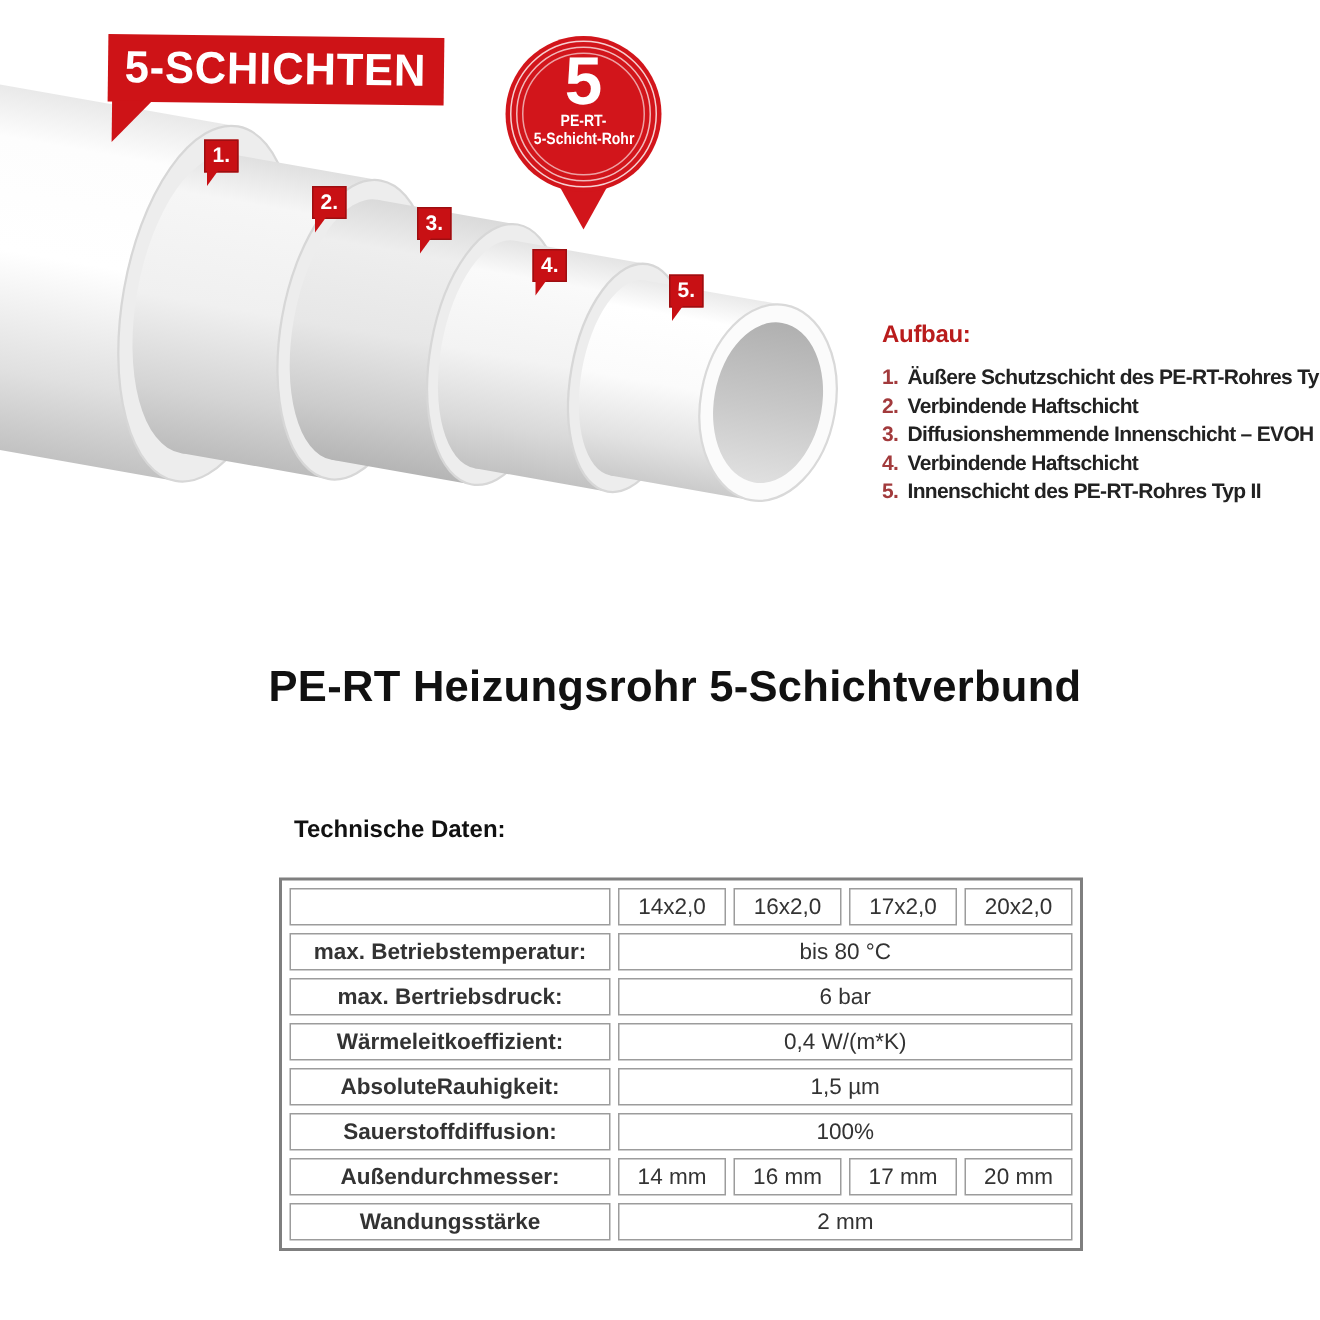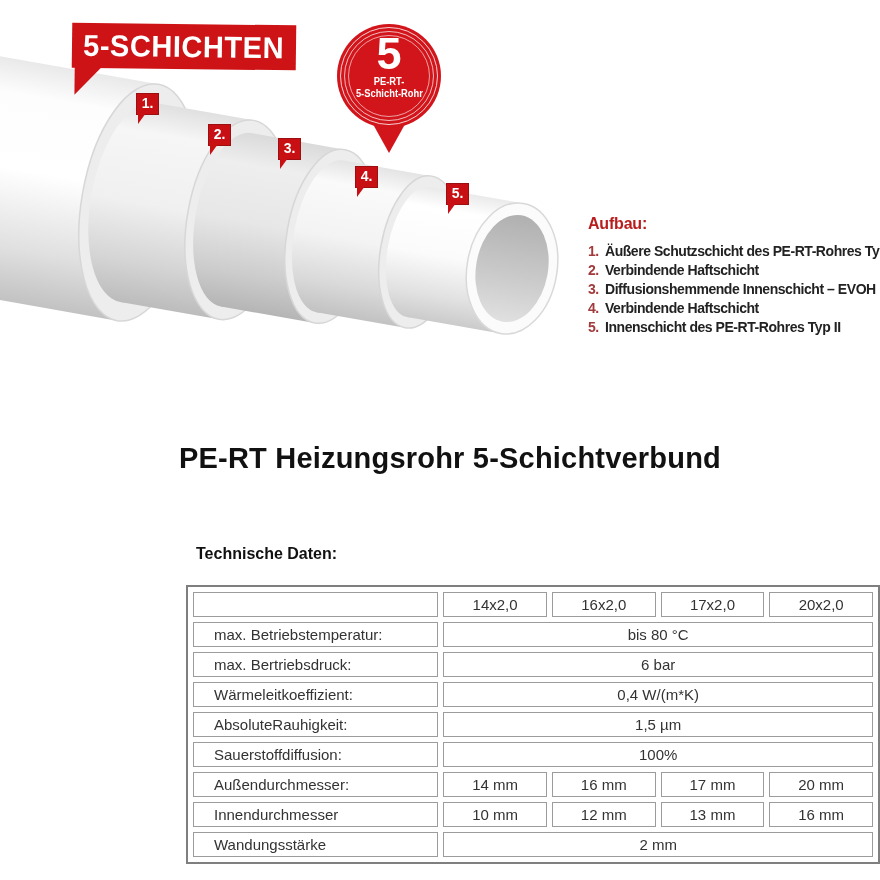--- a/index.html
+++ b/index.html
@@ -72,23 +72,23 @@
   }
 
   
   table.tech{
     position:absolute;left:186px;top:585px;
     border-collapse:separate;border-spacing:5px;
     border:2px solid #7f7f7f;background:#ffffff;
   }
   table.tech td{
     border:1px solid #9c9c9c;height:21px;font-size:15px;color:#333333;
-    padding:1px 20px;white-space:nowrap;background:#ffffff;margin-left:28px;
-  }
-  td.lbl{width:204px;font-weight:normal;text-align:left;color:#111111;}
+    padding:1px 4px;white-space:nowrap;background:#ffffff;margin-left:28px;
+  }
+  td.lbl{width:204px;font-weight:bold;text-align:center;color:#111111;}
   td.val{width:62px;text-align:center;}
   td.valspan{text-align:center;}
 </style>
 </head>
 <body>
 
 <div class="stage">
 
   <div class="hero">
 
@@ -250,26 +250,19 @@
         <td class="valspan" colspan="4">100%</td>
       </tr>
       <tr>
         <td class="lbl">Außendurchmesser:</td>
         <td class="val">14 mm</td>
         <td class="val">16 mm</td>
         <td class="val">17 mm</td>
         <td class="val">20 mm</td>
       </tr>
       <tr>
-        <td class="lbl">Innendurchmesser</td>
-        <td class="val">10 mm</td>
-        <td class="val">12 mm</td>
-        <td class="val">13 mm</td>
-        <td class="val">16 mm</td>
-      </tr>
-      <tr>
         <td class="lbl">Wandungsstärke</td>
         <td class="valspan" colspan="4">2 mm</td>
       </tr>
     </tbody>
   </table>
 
 </div>
 
 </body></html>

